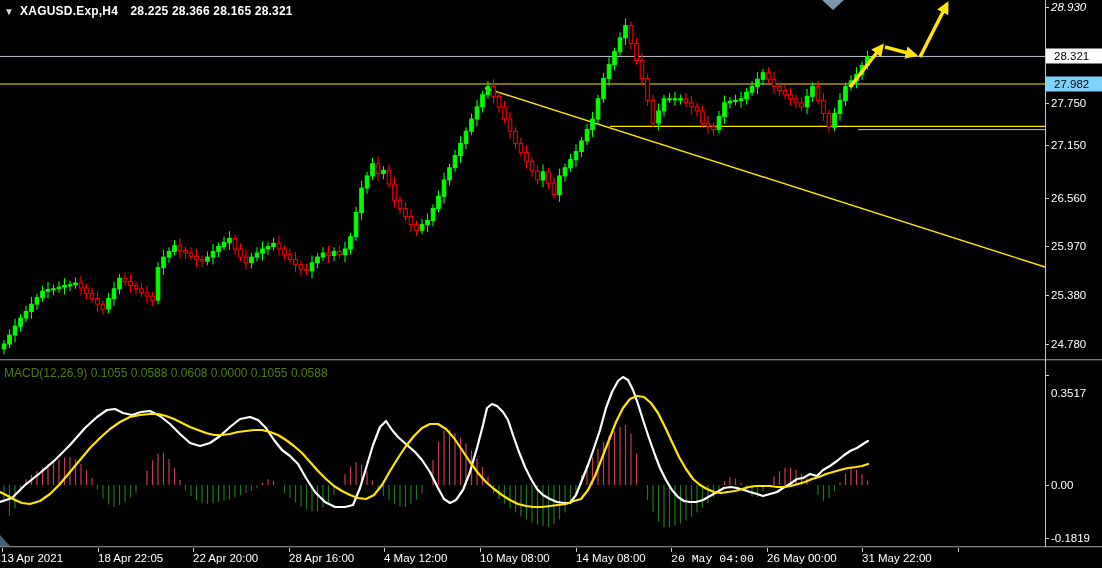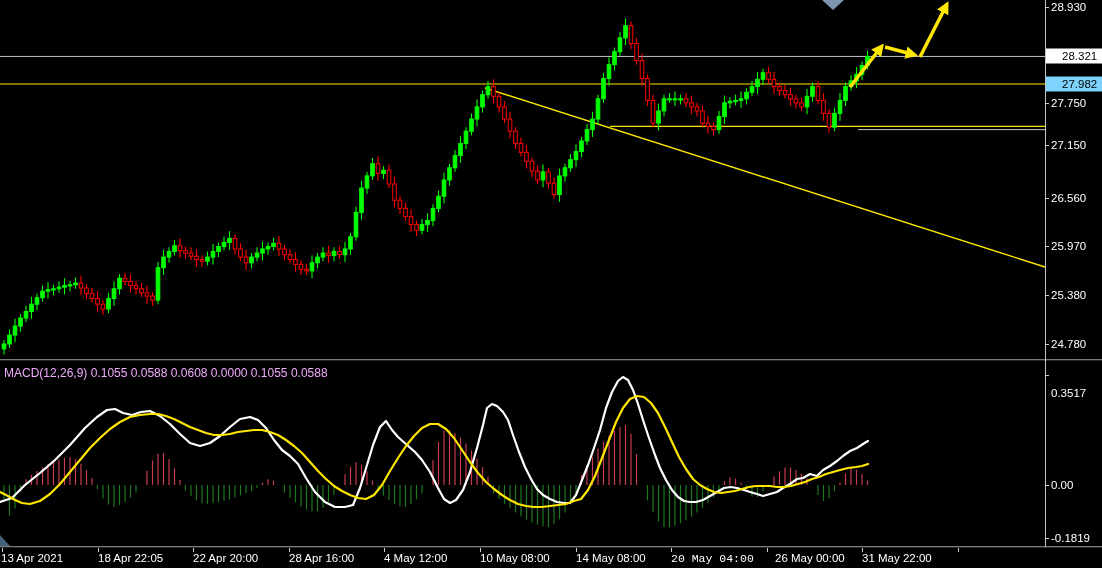--- a/index.html
+++ b/index.html
@@ -2,26 +2,26 @@
 <html><head>
 <meta charset="utf-8">
 <style>
   html,body{margin:0;padding:0;background:#000;}
   #app{position:relative;width:1102px;height:568px;background:#000;overflow:hidden;
        font-family:"Liberation Sans","DejaVu Sans",sans-serif;}
   #chart-svg{position:absolute;left:0;top:0;}
   .title-bar{position:absolute;left:4px;top:4px;color:#fff;font-size:12px;font-weight:700;
              letter-spacing:.2px;white-space:pre;z-index:5;}
   .title-bar .tri{color:#cfd8dc;font-size:10px;margin-right:6px;}
-  .indicator-label{position:absolute;left:4px;top:366px;color:#f0abfc;font-size:12px;
+  .indicator-label{position:absolute;left:4px;top:366px;color:#4d7c0f;font-size:12px;
                    font-weight:400;white-space:pre;z-index:5;}
   .ylab{position:absolute;left:1051px;color:#fff;font-size:11.5px;transform:translateY(-50%);z-index:4;}
   .ytick{position:absolute;left:1045px;width:4px;height:1px;background:#cfcfcf;z-index:4;}
   .price-tag{position:absolute;left:1046px;width:56px;height:15px;line-height:15px;
-             font-size:11.5px;color:#000;padding-left:16px;box-sizing:border-box;
+             font-size:11.5px;color:#000;padding-left:8px;box-sizing:border-box;
              transform:translateY(-50%);z-index:6;}
   .axis-vline{position:absolute;left:1045px;top:0;width:1px;height:547px;background:#c8c8c8;z-index:3;}
   .sep{position:absolute;left:0;width:1102px;z-index:3;}
   .sep .hi{height:1px;background:#7a7a7a;}
   .sep .lo{height:1px;background:#2a2a2a;}
   .time-strip{position:absolute;left:0;top:548px;width:960px;height:20px;background:#000;z-index:4;}
   .xtick{position:absolute;top:0;width:1px;height:4px;background:#cfcfcf;}
   .xlab{position:absolute;top:4px;color:#fff;font-size:11.5px;white-space:nowrap;}
 </style>
 </head>
@@ -527,36 +527,37 @@
         <polyline points="0,502 12,498 25,485 40,473 55,460 70,445 85,428 97,417 107,410 115,409 123,413 132,415 141,412 150,411 160,416 170,424 180,434 190,443 200,446 210,443 220,436 230,427 240,419 250,417 258,420 266,428 274,440 282,450 290,456 298,464 306,478 315,492 325,502 335,507 345,507 353,505 360,488 367,465 373,445 380,427 386,421 392,430 398,437 407,445 415,452 422,460 430,472 438,488 444,499 450,503 456,500 463,490 470,472 477,448 483,425 487,408 492,404 497,406 503,412 508,420 513,435 519,452 525,467 531,479 537,489 543,495 550,499 557,502 564,503 570,503 576,495 582,480 588,465 594,448 600,430 606,408 612,392 618,381 623,377 628,380 633,390 638,404 643,420 649,438 655,455 660,468 666,480 672,490 678,497 684,501 690,502 696,502 703,500 710,496 717,492 724,488 731,487 737,488 744,490 750,492 757,494 763,496 770,494 777,492 783,488 790,484 797,479 803,478 810,474 817,476 823,470 830,466 837,461 843,456 850,451 857,448 863,444 868,441" fill="none" stroke="#FFFFFF" stroke-width="2.2" stroke-linejoin="round" stroke-linecap="round"></polyline>
       </g>
     <g id="g-signal-line">
         <polyline points="0,492 8,496 15,500 22,503 30,504 40,501 50,494 60,484 70,472 80,460 90,448 100,438 110,429 120,422 130,417 140,415 150,414 158,414 166,416 174,419 182,423 190,427 198,430 206,433 214,435 222,435 230,434 238,432 246,431 254,430 262,430 270,432 278,435 286,440 294,446 302,453 310,462 318,471 326,479 334,486 342,491 350,495 358,498 366,499 374,495 382,485 390,471 398,458 406,446 414,436 422,428 430,424 438,424 446,429 454,438 462,450 470,462 478,473 486,482 494,489 502,495 510,500 518,504 526,506 534,507 542,507 550,506 558,505 566,504 574,501 581,499 588,490 595,476 602,458 609,440 616,422 623,408 630,399 637,396 644,397 651,403 658,413 665,427 672,442 679,457 686,469 693,479 700,485 707,489 714,492 721,493 728,492 735,491 742,489 749,487 756,486 763,486 770,486 777,487 784,487 791,486 798,484 805,482 812,479 819,477 826,474 833,472 840,470 848,468 856,467 862,466 868,464" fill="none" stroke="#FFE600" stroke-width="2.2" stroke-linejoin="round" stroke-linecap="round"></polyline>
       </g>
     <g id="g-scroll">
         <polygon points="0,535 10,546 0,546" fill="#46607A"></polygon>
       </g>
   </svg>
 
+  <div class="title-bar"><span class="tri">▼</span><span>XAGUSD.Exp,H4</span><span>  </span><span>28.225 28.366 28.165 28.321</span></div>
 
   <div class="indicator-label">MACD(12,26,9) 0.1055 0.0588 0.0608 0.0000 0.1055 0.0588</div>
 
   <div class="sep" id="sep1" style="top: 359px;">
       <div class="hi"></div>
       <div class="lo"></div>
     </div>
   <div class="sep" id="sep2" style="top: 546px;">
       <div class="hi"></div>
       <div class="lo"></div>
     </div>
   <div class="axis-vline"></div>
 
   <div id="ylabels">
       <div class="ytick" style="top: 7px;"></div>
-      <div class="ylab" style="top: 7px;">28.930</div>
+      <div class="ylab" style="top: 7px; font-style: italic;">28.930</div>
       <div class="ytick" style="top: 103px;"></div>
       <div class="ylab" style="top: 103px;">27.750</div>
       <div class="ytick" style="top: 145px;"></div>
       <div class="ylab" style="top: 145px;">27.150</div>
       <div class="ytick" style="top: 198px;"></div>
       <div class="ylab" style="top: 198px;">26.560</div>
       <div class="ytick" style="top: 246px;"></div>
       <div class="ylab" style="top: 246px;">25.970</div>
       <div class="ytick" style="top: 295px;"></div>
       <div class="ylab" style="top: 295px;">25.380</div>
@@ -588,16 +589,16 @@
       <div class="xtick" style="left: 862px;"></div>
       <div class="xtick" style="left: 958px;"></div>
       <div class="xlab" style="left: 1px;">13 Apr 2021</div>
       <div class="xlab" style="left: 98px;">18 Apr 22:05</div>
       <div class="xlab" style="left: 193px;">22 Apr 20:00</div>
       <div class="xlab" style="left: 289px;">28 Apr 16:00</div>
       <div class="xlab" style="left: 384px;">4 May 12:00</div>
       <div class="xlab" style="left: 480px;">10 May 08:00</div>
       <div class="xlab" style="left: 576px;">14 May 08:00</div>
       <div class="xlab" style="left: 671px; font-family: Liberation Mono, monospace;">20 May 04:00</div>
-      <div class="xlab" style="left: 767px; margin-left: 8px;">26 May 00:00</div>
+      <div class="xlab" style="left: 767px;">26 May 00:00</div>
       <div class="xlab" style="left: 862px;">31 May 22:00</div>
     </div>
 </div>
 
 </body></html>

